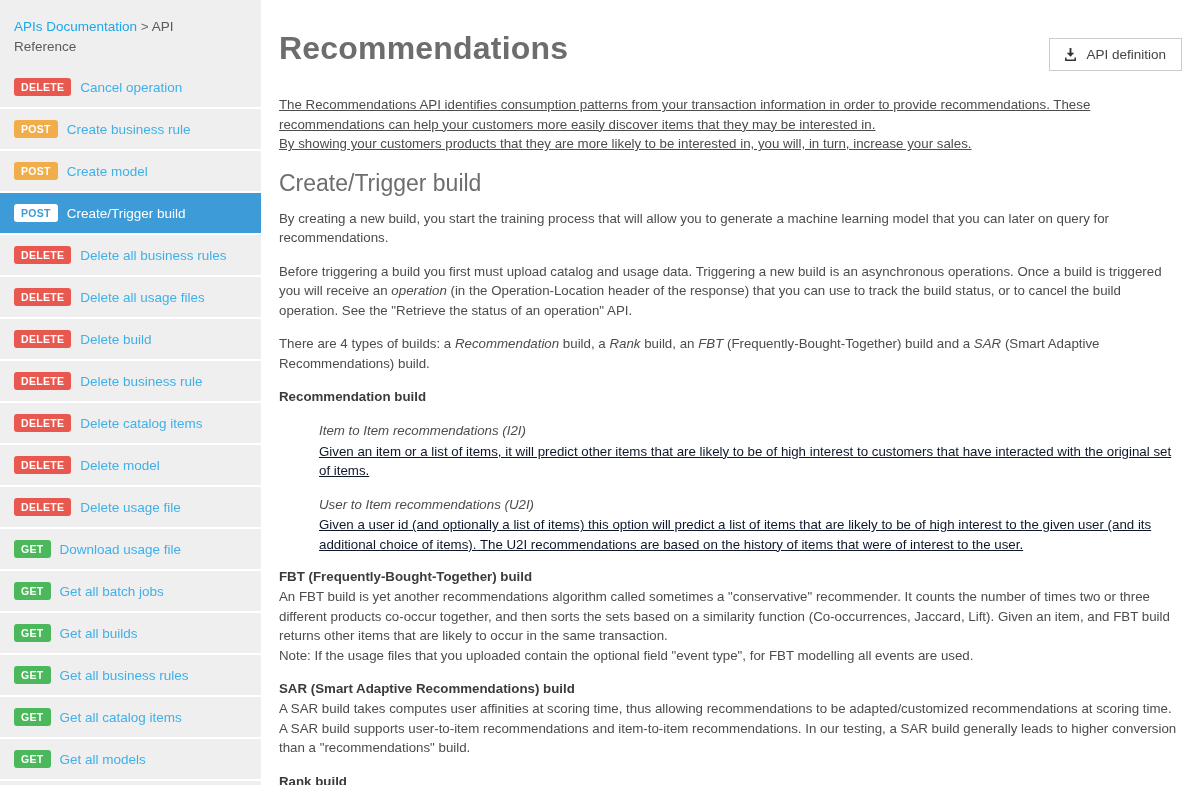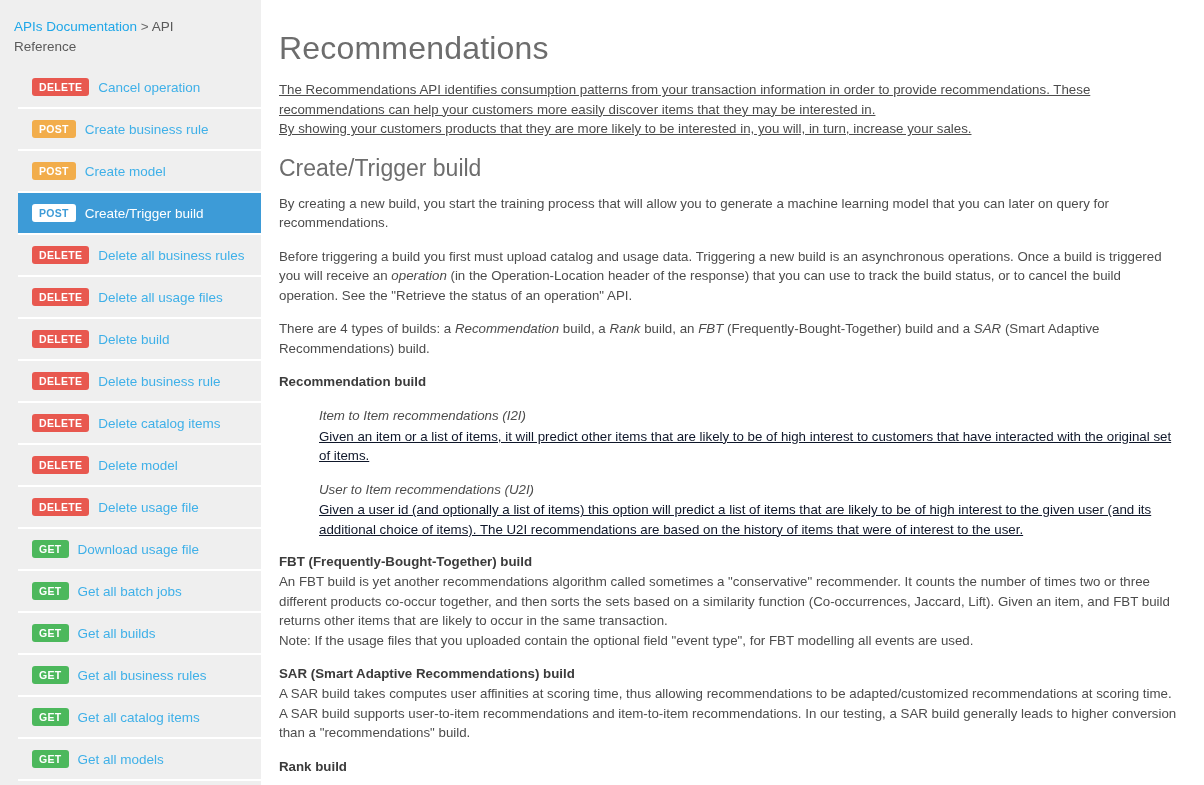--- a/index.html
+++ b/index.html
@@ -28,21 +28,21 @@
     color: #5a5a5a;
     background: #efefef;
   }
   .breadcrumb .crumb-link {
     color: #1fa7e8;
     cursor: pointer;
   }
   .breadcrumb .crumb-sep { color: #6b6b6b; }
   .breadcrumb .crumb-current { color: #5a5a5a; }
 
-  .api-list { background: #fdba74; margin-left: 18px; }
+  .api-list { background: #fdba74; }
   .api-item {
     height: 42px;
     display: flex;
     align-items: center;
     padding-left: 14px;
     border-bottom: 2px solid #ffffff;
     cursor: pointer;
     background: #efefef;
   }
   .api-item.selected { background: #3d9bd7; border-bottom-color: #ffffff; }
@@ -83,23 +83,23 @@
     overflow: hidden;
     position: relative;
   }
   .content-head {
     display: flex;
     align-items: flex-start;
     justify-content: space-between;
   }
   .page-title {
     font-size: 32px;
-    font-weight: normal;
+    font-weight: bold;
     color: #6d6d6d;
-    margin: 0 0 12px 0;
+    margin: 0 0 27px 0;
     line-height: 40px;
     letter-spacing: 0.2px;
   }
   .api-def-btn {
     display: inline-flex;
     align-items: center;
     gap: 8px;
     border: 1px solid #cccccc;
     background: #ffffff;
     color: #444444;
@@ -237,20 +237,29 @@
           <span class="verb get">GET</span>
           <span class="api-label">Get all models</span>
         </div>
       </div>
   </div>
 
   <div class="content">
 
     <div class="content-head">
       <h1 class="page-title">Recommendations</h1>
+      <button class="api-def-btn">
+        <span class="dl-icon">
+          <svg viewBox="0 0 16 16" width="15" height="15" aria-hidden="true">
+            <path d="M7 1 h2 v5 h3 L8 10.5 4 6 h3 z" fill="#333333"></path>
+            <path d="M2.2 11.2 h1.6 v2.1 h8.4 v-2.1 h1.6 v3.7 H2.2 z" fill="#333333"></path>
+          </svg>
+        </span>
+        <span>API definition</span>
+      </button>
     </div>
 
     <p class="body lede">
       <span>The Recommendations API identifies consumption patterns from your transaction information in order to provide recommendations. These recommendations can help your customers more easily discover items that they may be interested in.</span><br>
       <span>By showing your customers products that they are more likely to be interested in, you will, in turn, increase your sales.</span>
     </p>
 
     <h2 class="section">Create/Trigger build</h2>
 
     <p class="body">By creating a new build, you start the training process that will allow you to generate a machine learning model that you can later on query for recommendations.</p>

